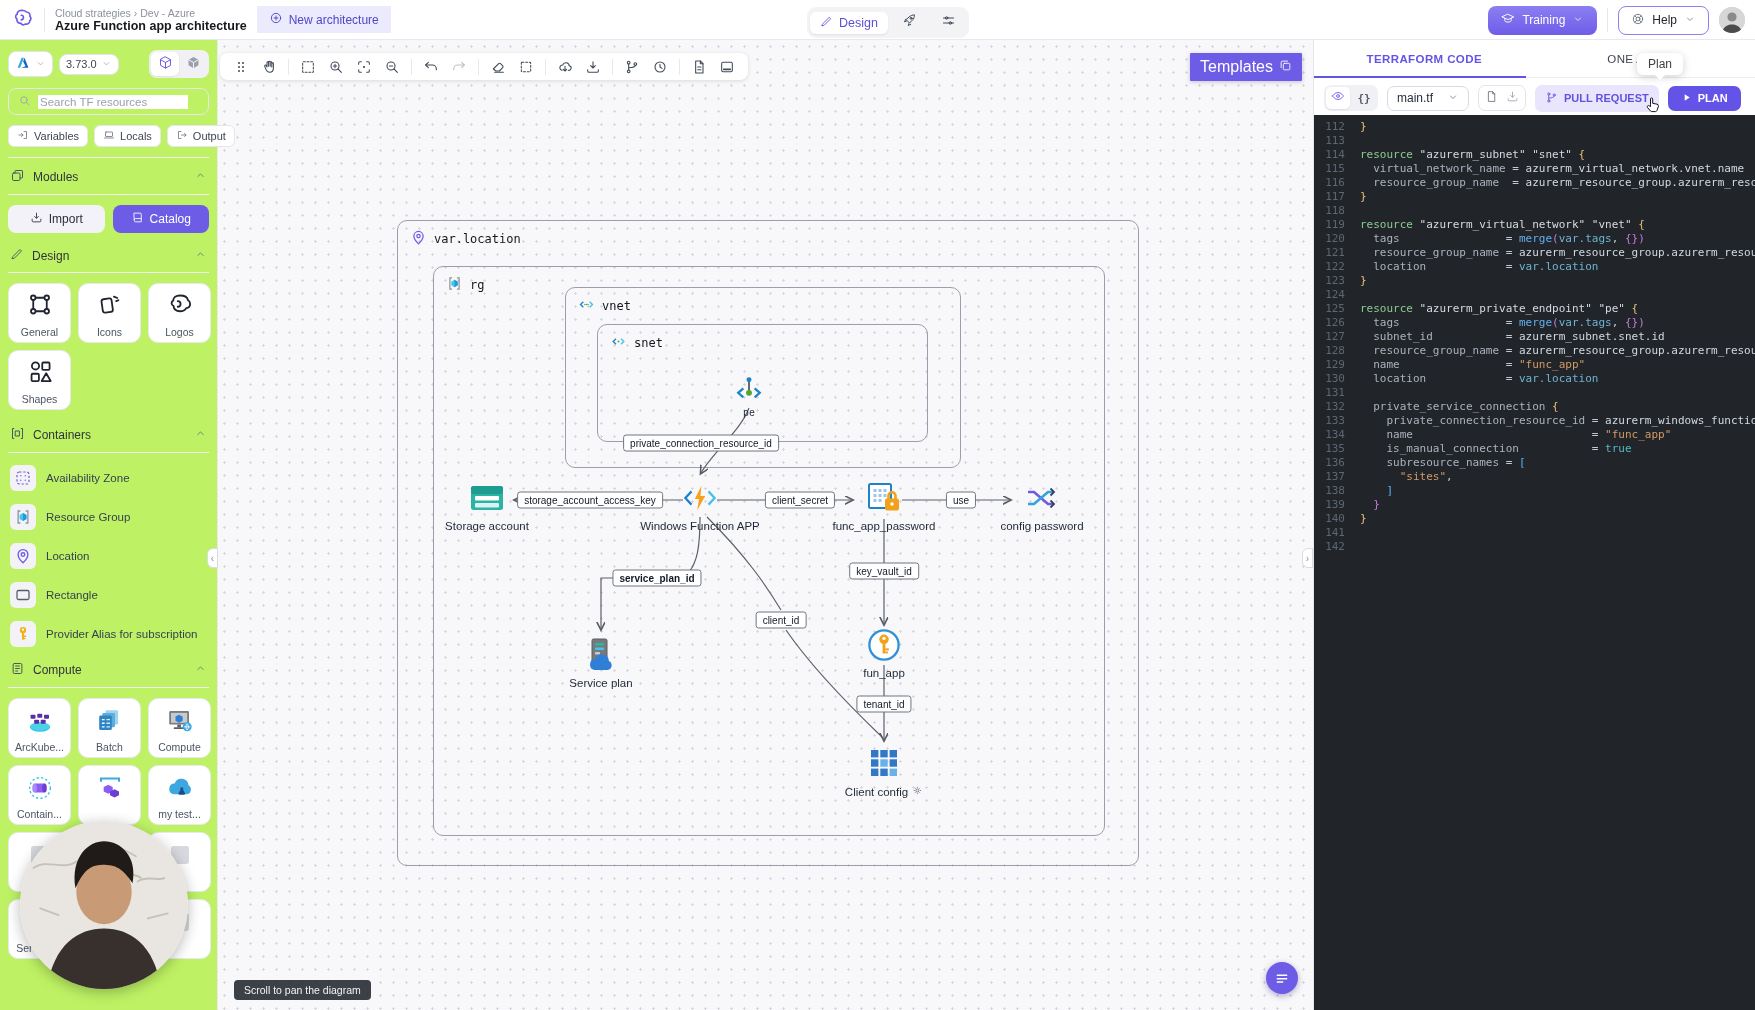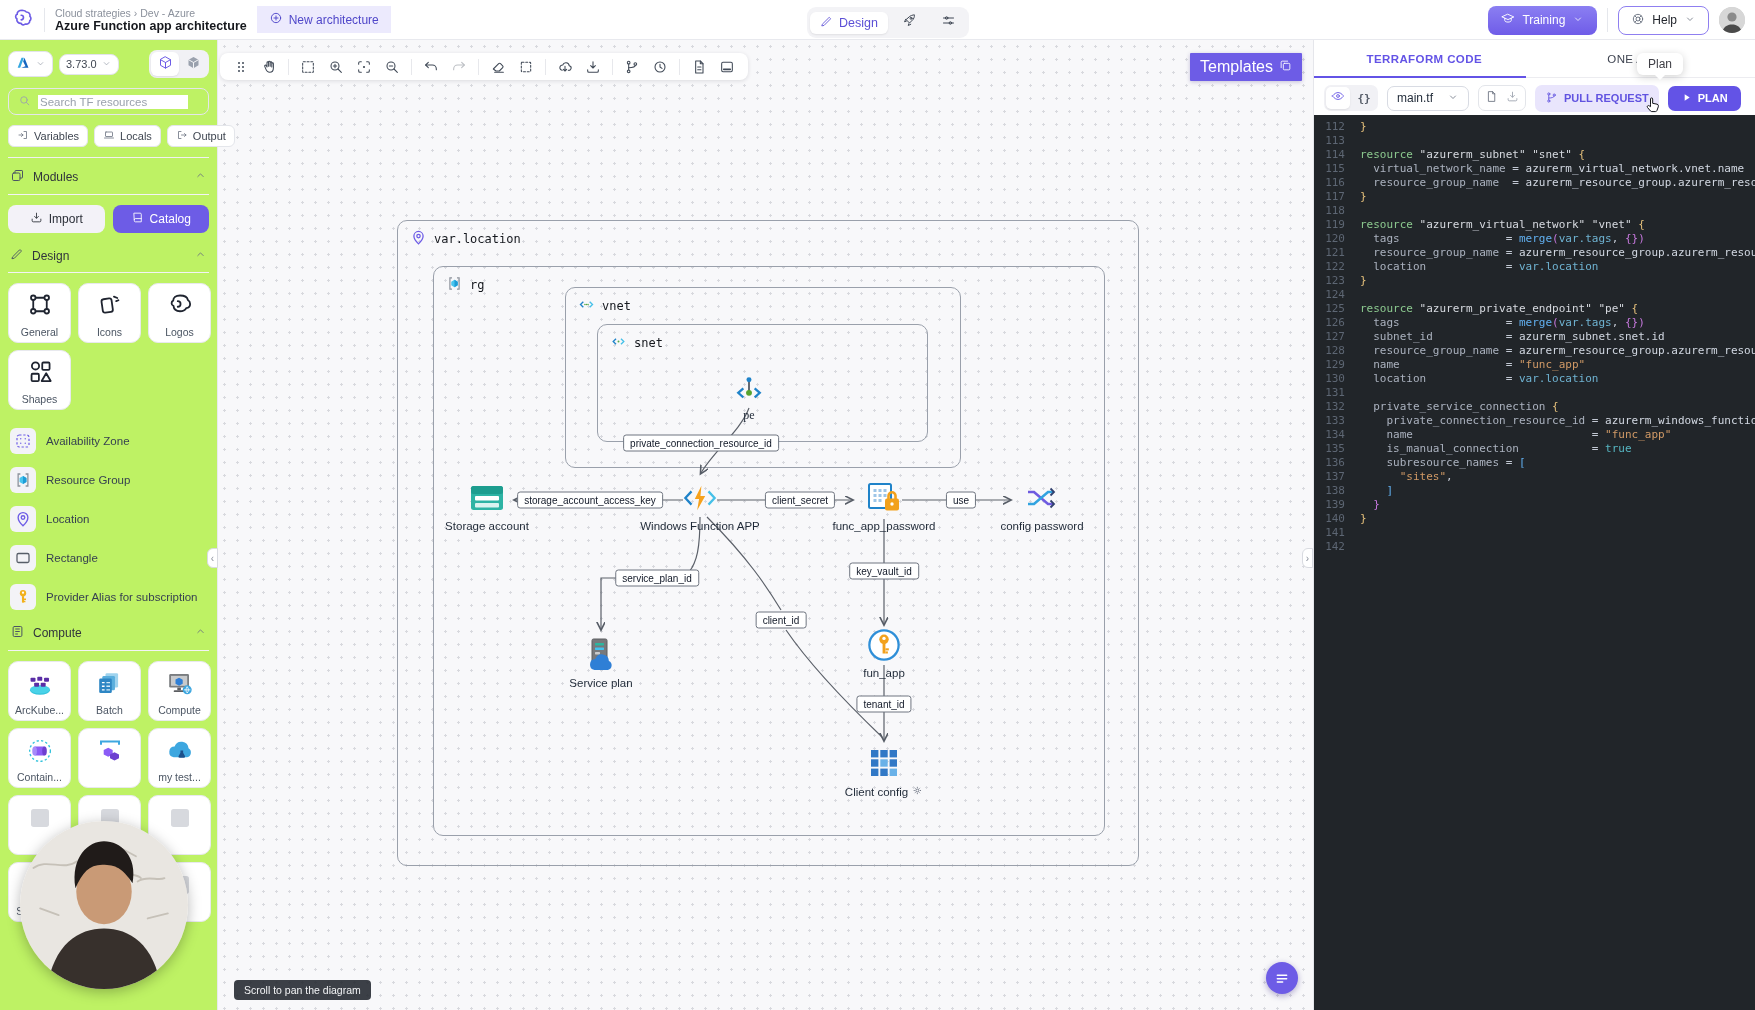--- a/index.html
+++ b/index.html
@@ -83,21 +83,21 @@
   #diagram{position:absolute;inset:0;overflow:hidden}
   .cbox{position:absolute;border:1.4px solid #9aa0ab;border-radius:10px;z-index:1}
   .chead{position:absolute;display:flex;align-items:center;gap:7px;z-index:2;
     font-family:"DejaVu Sans Mono",monospace;font-size:12px;color:#15181e}
   #edges{position:absolute;left:0;top:0;z-index:2}
   .elabel{position:absolute;transform:translate(-50%,-50%);background:#fff;border:1px solid #6f7580;
     border-radius:3px;font-size:10px;color:#111827;padding:2px 6px;white-space:nowrap;z-index:3}
   .node{position:absolute;z-index:4;width:36px;height:36px;display:flex;align-items:center;justify-content:center}
   .nlabel{position:absolute;transform:translateX(-50%);font-size:11.5px;color:#1f2937;white-space:nowrap;z-index:4;
     display:flex;align-items:center;gap:4px}
-  .nlabel.mono{font-family:Liberation Serif, serif;font-size:12px}
+  .nlabel.mono{font-family:Liberation Mono, monospace;font-size:10px}
 
   
   .panel{position:absolute;top:40px;left:1313px;right:0;bottom:0;background:#fff;z-index:10;border-left:1px solid #e5e6eb}
   .ptabs{display:flex;height:38px;border-bottom:1px solid #ececf0;position:relative}
   .ptab{flex:1;display:flex;align-items:center;justify-content:center;font-size:11.5px;letter-spacing:.4px;color:#3f4451}
   .ptab.on{color:#6353e6;font-weight:bold}
   .ptab-line{position:absolute;left:0;bottom:-1px;width:48%;height:2px;background:#6353e6}
   .prow{height:34px;display:flex;align-items:center;gap:9px;padding:0 10px;margin-top:3px}
   .eyegrp{background:#f1f1f5;border-radius:7px;display:flex;align-items:center;padding:2px;gap:2px}
   .eyegrp .cell{width:24px;height:22px;display:flex;align-items:center;justify-content:center;border-radius:5px;color:#6b7280}
@@ -336,20 +336,31 @@
         <span class="ic"><svg width="27" height="27" viewBox="0 0 24 24" fill="none" stroke="currentColor" stroke-width="1.6" stroke-linecap="round" stroke-linejoin="round">
             <circle cx="8" cy="7" r="3.2"></circle>
             <rect x="14" y="4" width="6.5" height="6.5" rx="1"></rect>
             <rect x="4.5" y="14" width="6.5" height="6.5" rx="1"></rect>
             <path d="M17.5 13.5l4 7h-8z"></path>
           </svg></span>
         <span class="lb">Shapes</span>
       </div>
     </div>
 
+  <div class="sect-h">
+    <span id="ic-sec-cont"><svg width="15" height="15" viewBox="0 0 24 24" fill="none" stroke="#4b5563" stroke-width="1.6" stroke-linecap="round" stroke-linejoin="round">
+          <rect x="9" y="8" width="6" height="8"></rect>
+          <path d="M6 4H4v16h2M18 4h2v16h-2"></path>
+        </svg></span>
+    <span>Containers</span>
+      <span class="grow"></span>
+    <span id="ic-chev7"><svg width="13" height="13" viewBox="0 0 24 24" fill="none" stroke="#6b7280" stroke-width="1.6" stroke-linecap="round" stroke-linejoin="round">
+          <path d="M7 14l5-5 5 5"></path>
+        </svg></span>
+  </div>
   <div class="clist" id="cont-list">
       <div class="citem">
         <span class="icbox">
           <svg width="18" height="18" viewBox="0 0 24 24" fill="none" stroke="#6d5ce6" stroke-width="1.6">
             <rect x="4" y="4" width="16" height="16" rx="3" stroke-dasharray="3 2.4"></rect>
             <g fill="#6d5ce6" stroke="none">
               <circle cx="9" cy="9" r=".9"></circle>
               <circle cx="15" cy="9" r=".9"></circle>
               <circle cx="9" cy="15" r=".9"></circle>
               <circle cx="15" cy="15" r=".9"></circle>
@@ -692,21 +703,21 @@
             <path d="M8.5 8L4.5 12l4 4" stroke="#1f83c9" stroke-width="1.9"></path>
             <path d="M15.5 8l4 4-4 4" stroke="#45c0e8" stroke-width="1.9"></path>
             <circle cx="12" cy="12" r="1.4" fill="#57a948"></circle>
           </svg></span>
         <span>snet</span>
       </div>
       <div class="elabel" style="left: 483px; top: 403px;">private_connection_resource_id</div>
       <div class="elabel" style="left: 372px; top: 460px;">storage_account_access_key</div>
       <div class="elabel" style="left: 582px; top: 460px;">client_secret</div>
       <div class="elabel" style="left: 743px; top: 460px;">use</div>
-      <div class="elabel" style="left: 439px; top: 538px;">service_plan_id</div>
+      <div class="elabel" style="left: 439px; top: 538px; font-weight: bold;">service_plan_id</div>
       <div class="elabel" style="left: 563px; top: 580px;">client_id</div>
       <div class="elabel" style="left: 666px; top: 531px;">key_vault_id</div>
       <div class="elabel" style="left: 666px; top: 664px;">tenant_id</div>
       <div class="node" style="left: 513px; top: 334px;">
         <span><svg width="34" height="34" viewBox="0 0 30 30" fill="none">
             <path d="M15 17V7" stroke="#3c4450" stroke-width="1.4"></path>
             <circle cx="15" cy="6" r="2.2" fill="#1f83c9"></circle>
             <path d="M10 13.5l-4.5 4L10 21.5" stroke="#1f83c9" stroke-width="2"></path>
             <path d="M20 13.5l4.5 4-4.5 4" stroke="#1f83c9" stroke-width="2"></path>
             <circle cx="15" cy="17.5" r="2.6" fill="#57a32f"></circle>

